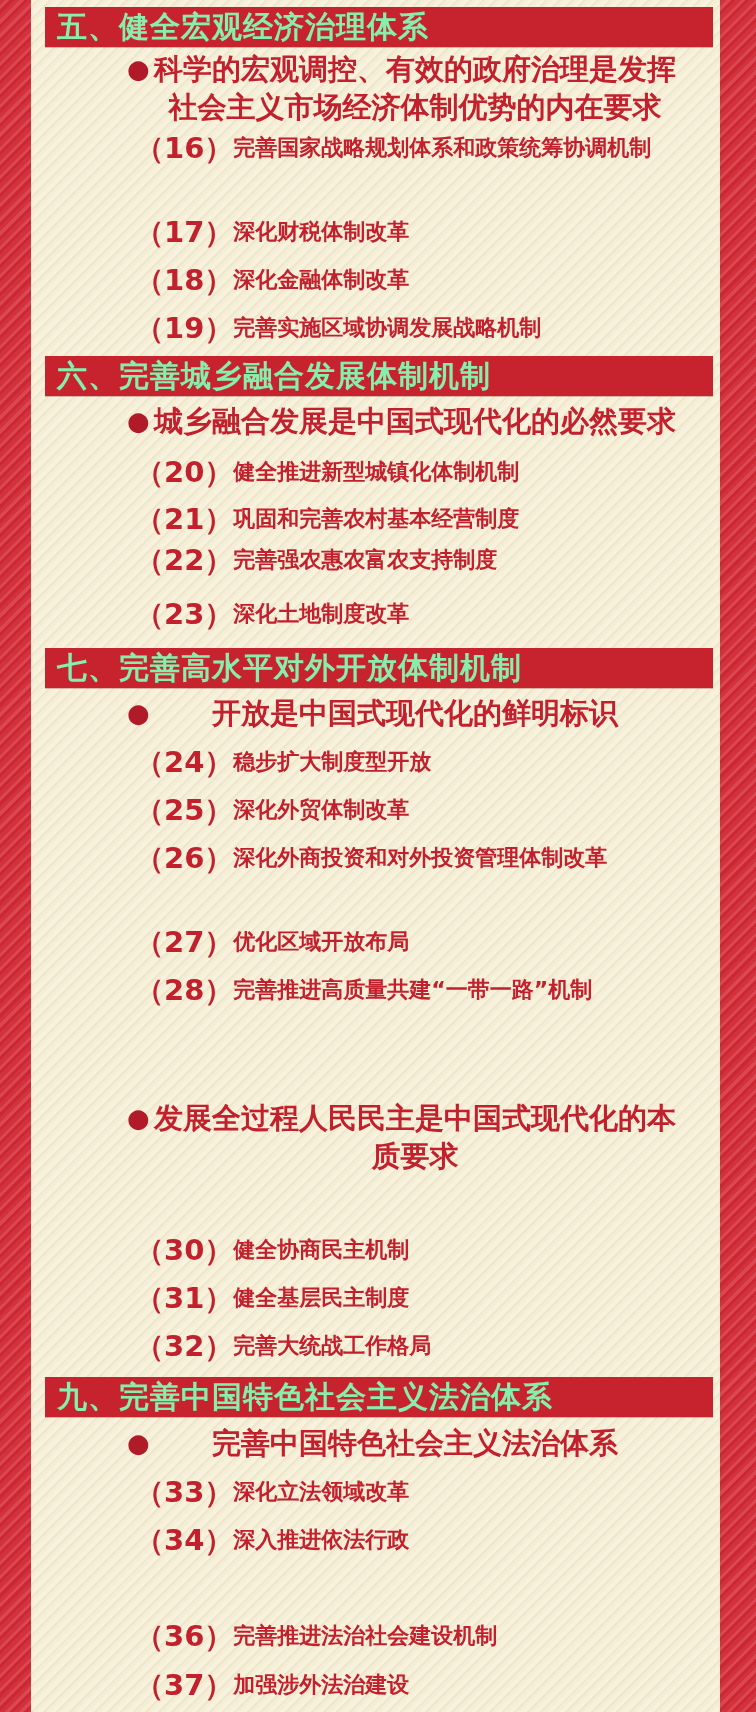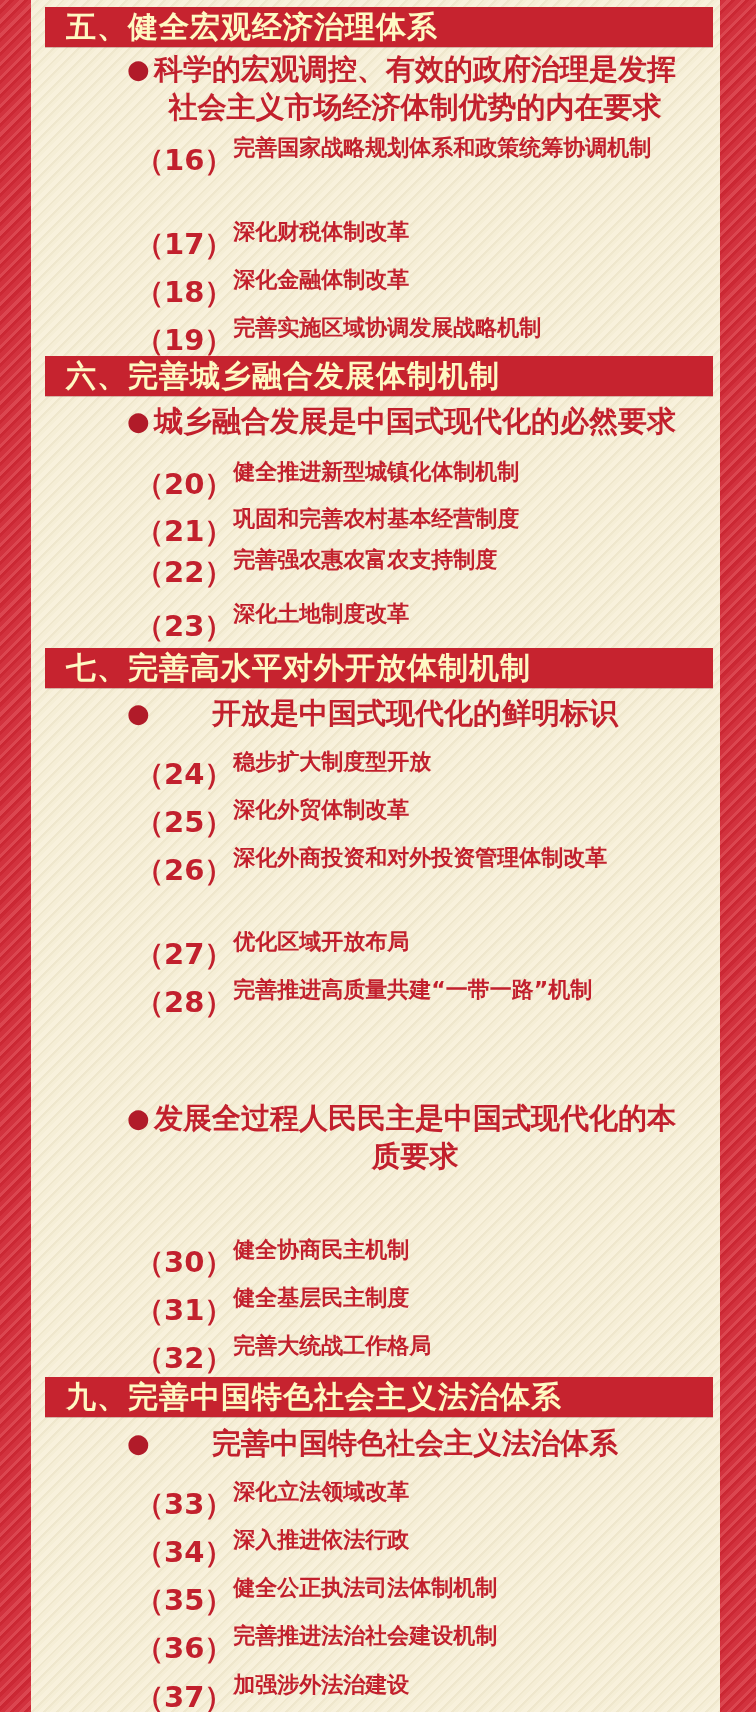--- a/index.html
+++ b/index.html
@@ -29,23 +29,23 @@
     );
   }
   .sec-bar{
     position:absolute;left:14px;
     width:668px;height:40px;
     background:#c6232f;
     box-shadow:0 1px 0 rgba(120,10,20,.25);
     display:flex;align-items:center;
   }
   .sec-bar .bar-title{
-    color:#fef9c3;
+    color:#86efac;
     font-size:30px;font-weight:bold;
-    padding-left:21px;
+    padding-left:12px;
     letter-spacing:1px;
     white-space:nowrap;
   }
   .bullet-row{
     position:absolute;left:96px;
     display:flex;align-items:flex-start;
   }
   .bullet-row .dot{
     flex:0 0 26px;
     color:#b11b29;
@@ -62,21 +62,20 @@
   .item-row{
     position:absolute;left:104px;
     display:flex;align-items:flex-start;
   }
   .item-row .num{
     flex:0 0 84px;
     color:#c2202d;
     font-size:29px;line-height:40px;
     font-weight:bold;
     white-space:nowrap;
-    margin-top:12px;
   }
   .item-row .txt{
     width:466px;
     color:#c2202d;
     font-size:22px;line-height:40px;
     font-weight:bold;
   }
 </style>
 </head>
 <body>
@@ -185,24 +184,20 @@
       <span class="txt">完善中国特色社会主义法治体系</span>
     </div>
     <div class="item-row" style="top:1472px">
       <span class="num">（33）</span>
       <span class="txt">深化立法领域改革</span>
     </div>
     <div class="item-row" style="top:1520px">
       <span class="num">（34）</span>
       <span class="txt">深入推进依法行政</span>
     </div>
-    <div class="item-row" style="top:1568px">
-      <span class="num">（35）</span>
-      <span class="txt">健全公正执法司法体制机制</span>
-    </div>
     <div class="item-row" style="top:1616px">
       <span class="num">（36）</span>
       <span class="txt">完善推进法治社会建设机制</span>
     </div>
     <div class="item-row" style="top:1665px">
       <span class="num">（37）</span>
       <span class="txt">加强涉外法治建设</span>
     </div>
 
   </div>

